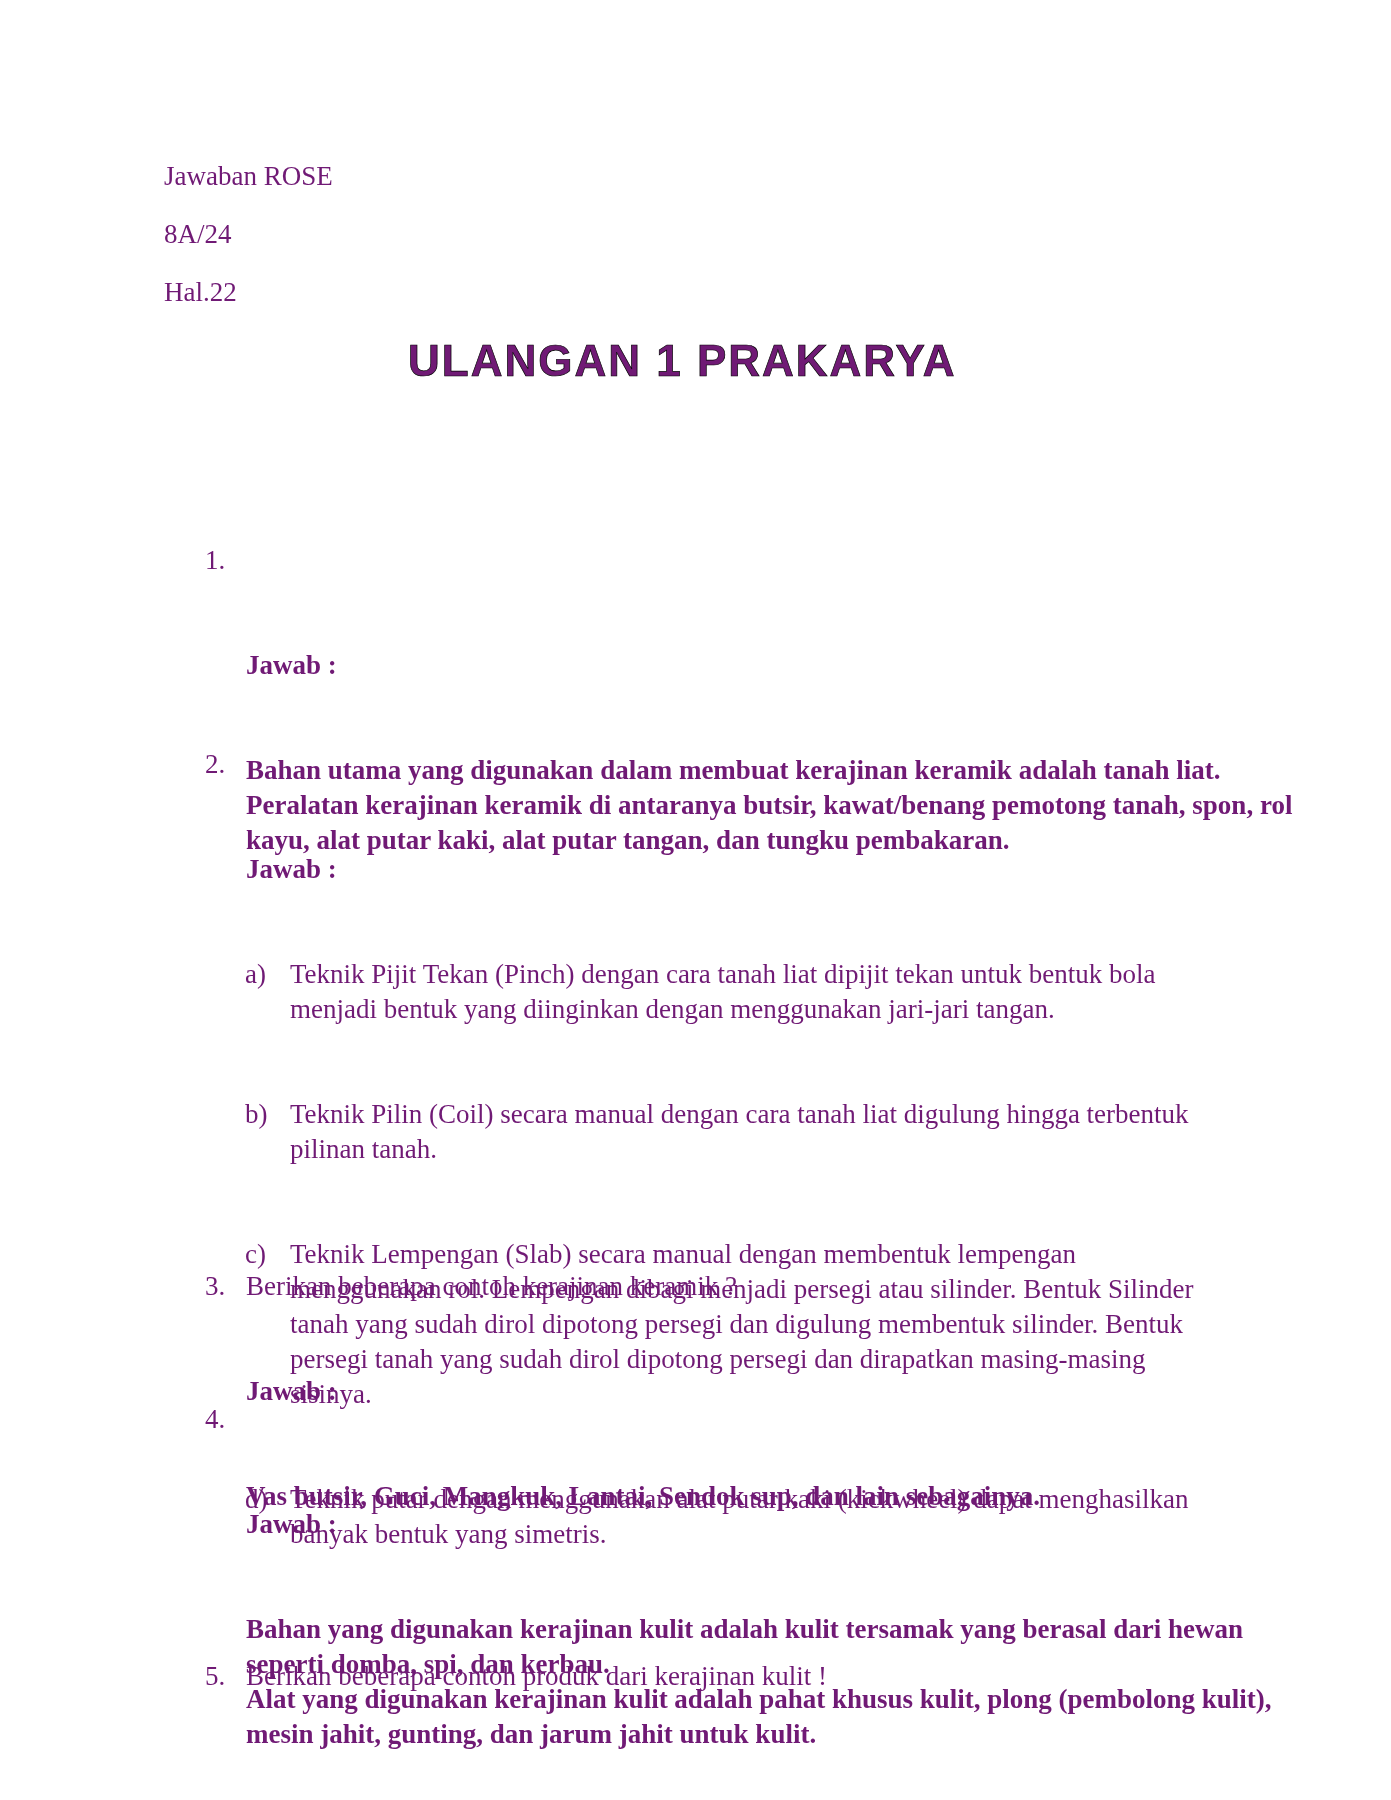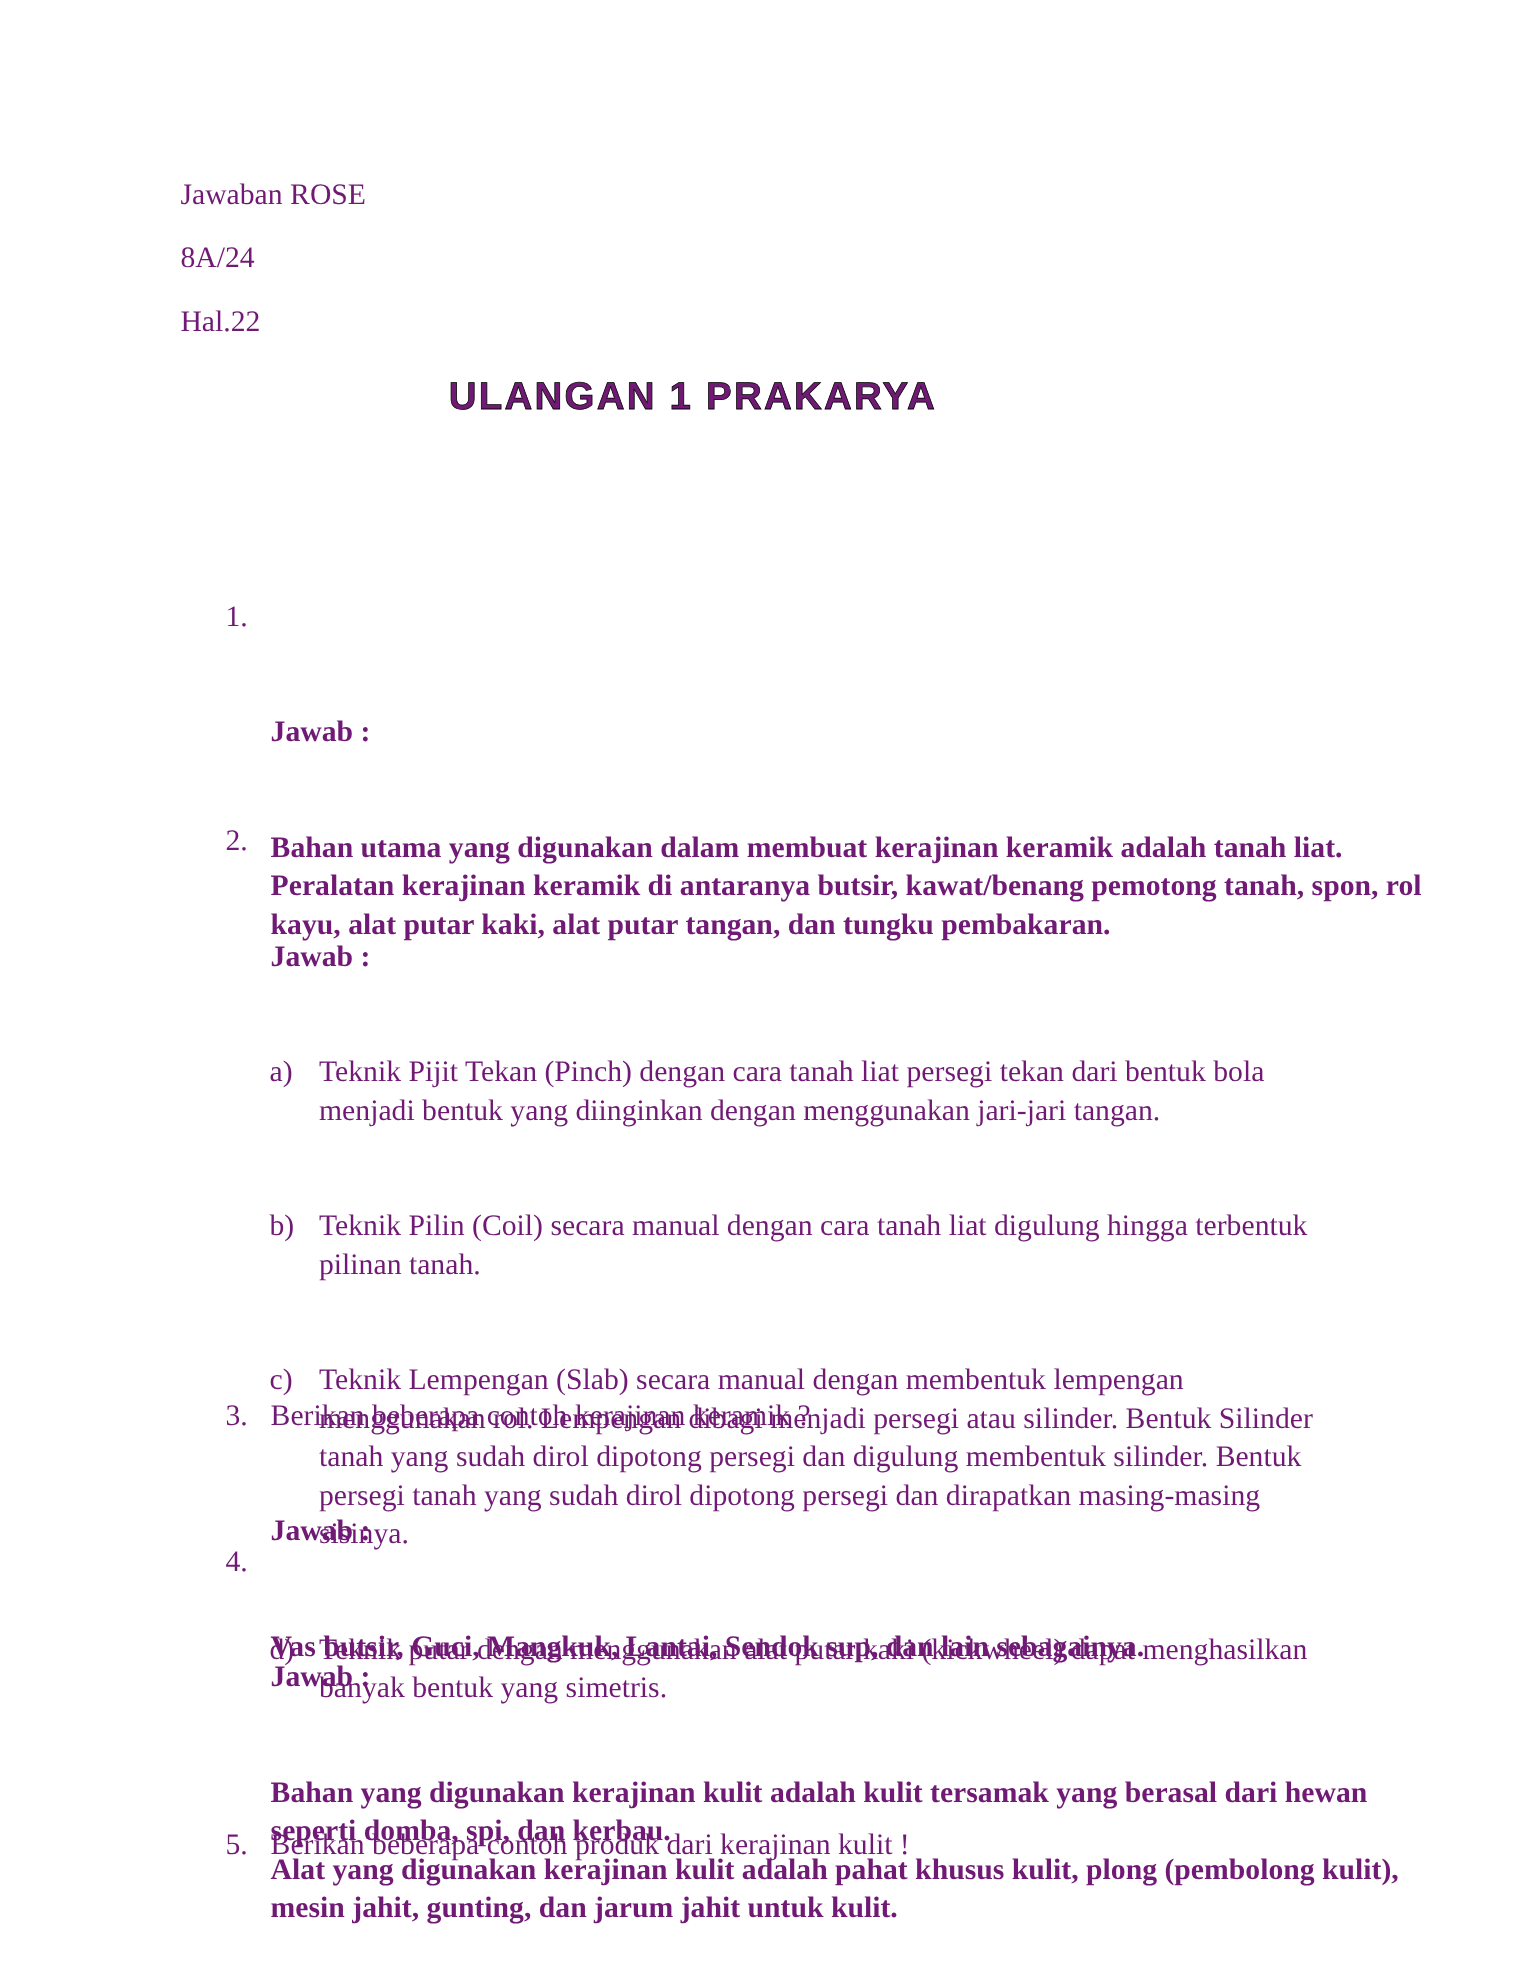--- a/index.html
+++ b/index.html
@@ -19,21 +19,21 @@
     position: absolute;
     left: 164px;
     white-space: pre;
   }
   .doc-title {
     position: absolute;
     left: 408px;
     top: 340px;
     margin: 0;
     font-family: "Liberation Sans", "DejaVu Sans", sans-serif;
-    font-size: 35px;
+    font-size: 44px;
     line-height: 42px;
     font-weight: 700;
     letter-spacing: 2px;
     -webkit-text-stroke: 0.7px #000;
     white-space: pre;
   }
   .qblock {
     position: absolute;
     left: 205px;
     white-space: pre;
@@ -82,21 +82,21 @@
 kayu, alat putar kaki, alat putar tangan, dan tungku pembakaran.</div>
   </section>
 
   <section class="qblock" style="top:677px">
     <div class="qrow">
       <span class="qnum">2.</span>
     </div>
     <div class="answer-indent">Jawab :</div>
     <div class="sub-item">
       <span class="sub-label">a)</span>
-      <div class="sub-text">Teknik Pijit Tekan (Pinch) dengan cara tanah liat persegi tekan dari bentuk bola
+      <div class="sub-text">Teknik Pijit Tekan (Pinch) dengan cara tanah liat dipijit tekan untuk bentuk bola
 menjadi bentuk yang diinginkan dengan menggunakan jari-jari tangan.</div>
     </div>
     <div class="sub-item">
       <span class="sub-label">b)</span>
       <div class="sub-text">Teknik Pilin (Coil) secara manual dengan cara tanah liat digulung hingga terbentuk
 pilinan tanah.</div>
     </div>
     <div class="sub-item">
       <span class="sub-label">c)</span>
       <div class="sub-text">Teknik Lempengan (Slab) secara manual dengan membentuk lempengan

